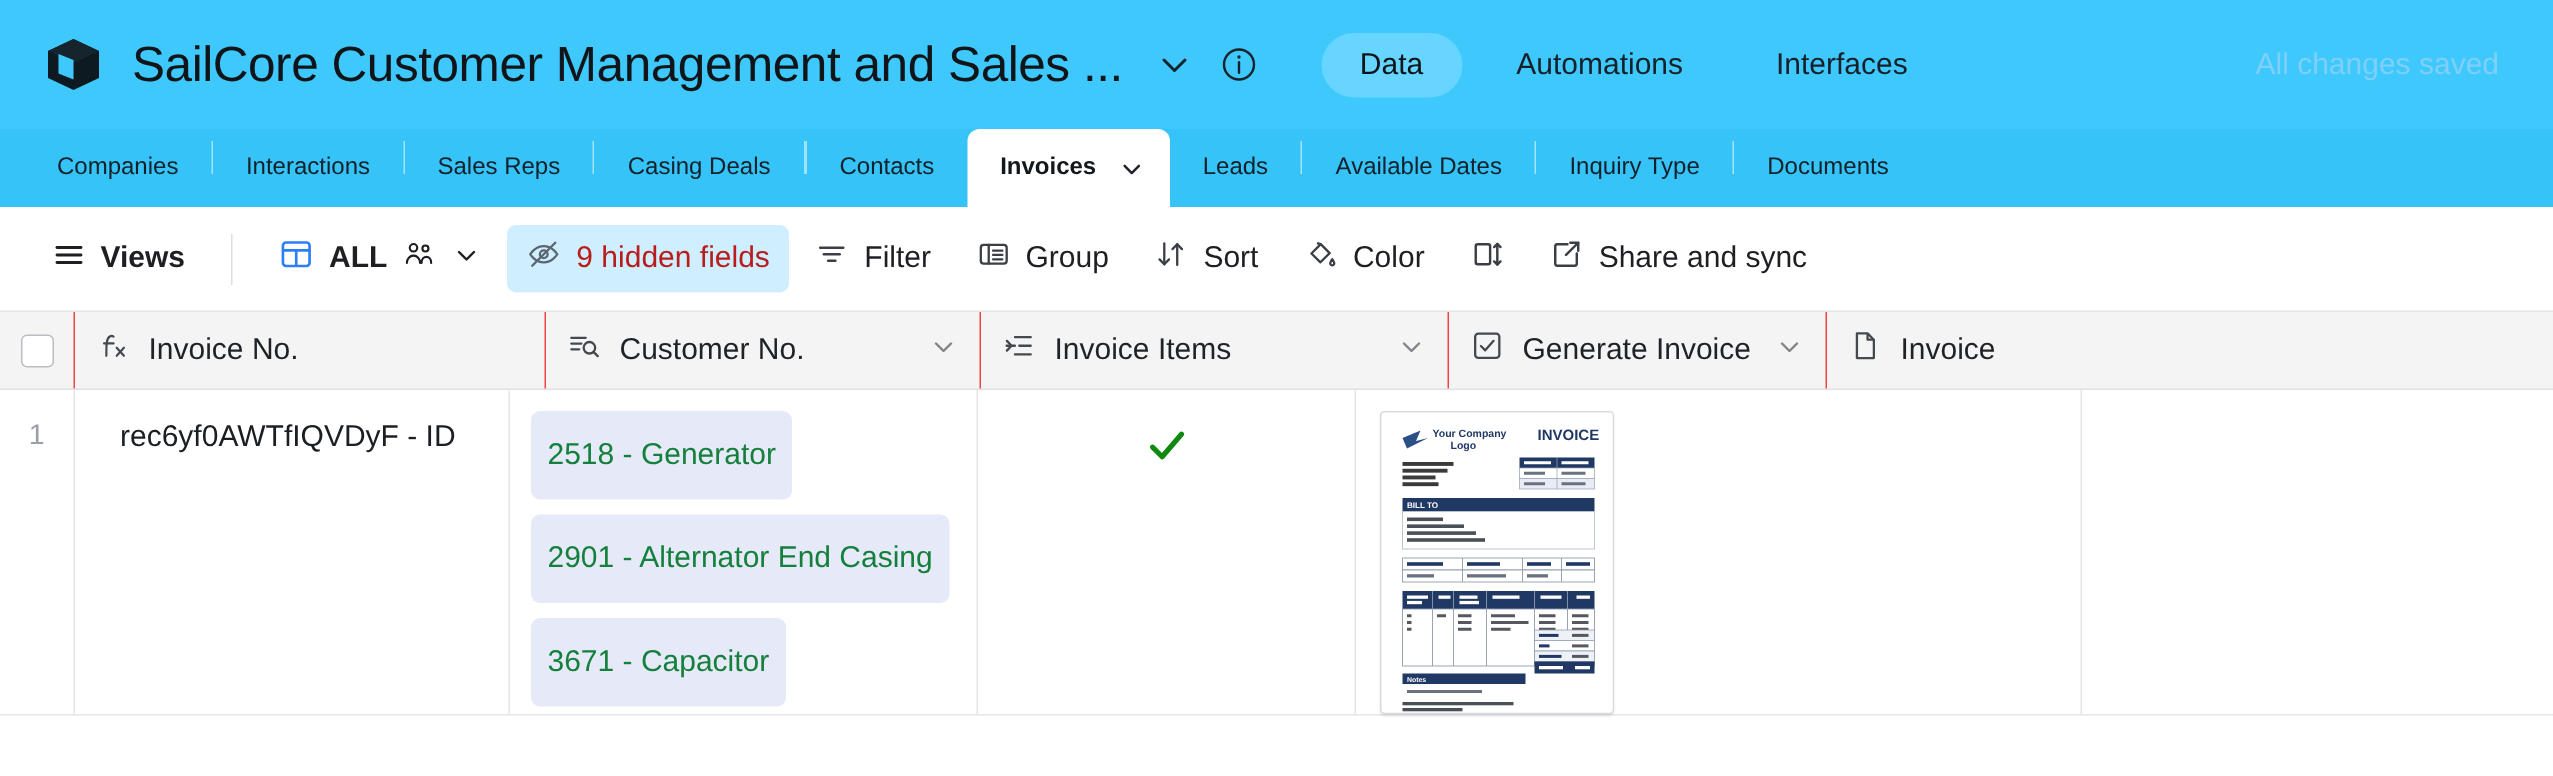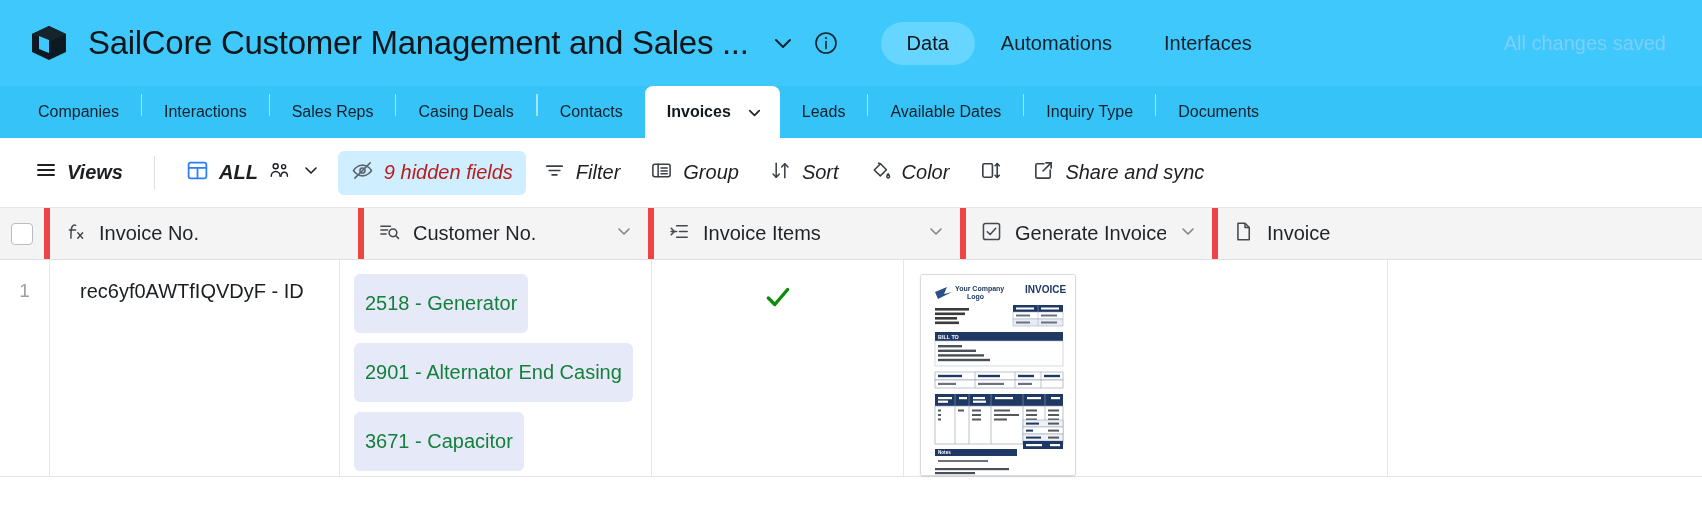--- a/index.html
+++ b/index.html
@@ -29,21 +29,21 @@
     color: #111418;
     font-weight: 400;
     letter-spacing: -0.3px;
     white-space: nowrap;
   }
   .title-chevron {
     margin-left: 22px; width: 24px; height: 24px; flex: none; color: #18222b;
     display: flex; align-items: center; justify-content: center;
   }
   .info-icon { margin-left: 18px; width: 26px; height: 26px; flex: none; }
-  .top-tabs { display: flex; align-items: center; margin-left: 42px; }
+  .top-tabs { display: flex; align-items: center; margin-left: 42px; gap: 10px; }
   .top-tab {
     font-size: 20px;
     color: #16202a;
     padding: 10px 26px;
     border-radius: 22px;
     white-space: nowrap;
   }
   .top-tab.active { background: #66d5ff; color: #0d1419; }
   .saved-status {
     position: absolute;
@@ -94,21 +94,20 @@
   
   .toolbar {
     height: 70px;
     background: #ffffff;
     display: flex;
     align-items: center;
     padding: 0 22px;
     flex: none;
     border-bottom: 1px solid #e3e5e8;
     gap: 4px;
-    font-style: italic;
   }
   .tb-item {
     display: flex;
     align-items: center;
     gap: 10px;
     font-size: 20px;
     color: #1d1f23;
     padding: 8px 13px;
     border-radius: 6px;
     white-space: nowrap;
@@ -123,21 +122,21 @@
     display: flex;
     height: 52px;
     background: #f4f4f4;
     border-bottom: 1px solid #dfe1e4;
     flex: none;
   }
   .gh-cell {
     display: flex;
     align-items: center;
     padding: 0 14px;
-    border-right: 6px solid #ef4444;
+    border-right: 1px solid #ef4444;
     font-size: 20px;
     color: #1f2328;
     gap: 12px;
     position: relative;
   }
   .gh-cell .gh-label { flex: 1; white-space: nowrap; overflow: hidden; }
   .gh-cell .chev { flex: none; opacity: .75; }
   .col-check { width: 50px; justify-content: center; padding: 0; }
   .col-check .cbox {
     width: 22px; height: 22px;

